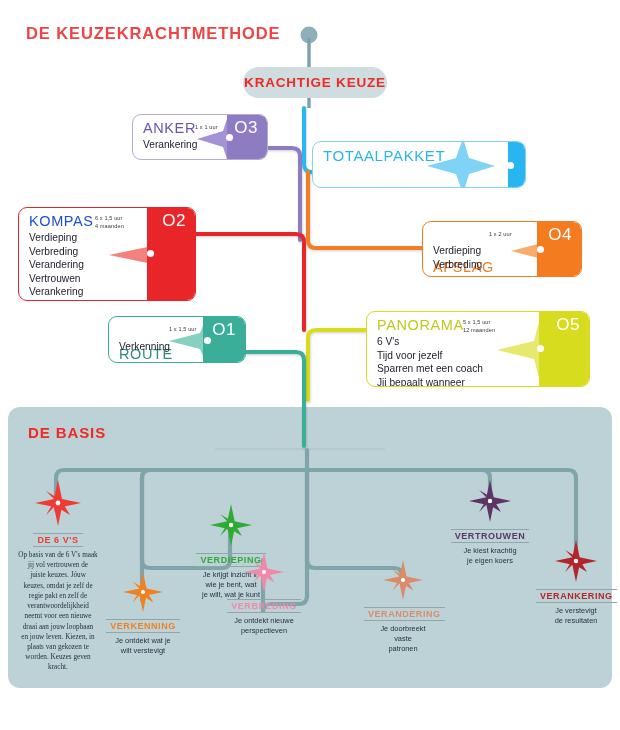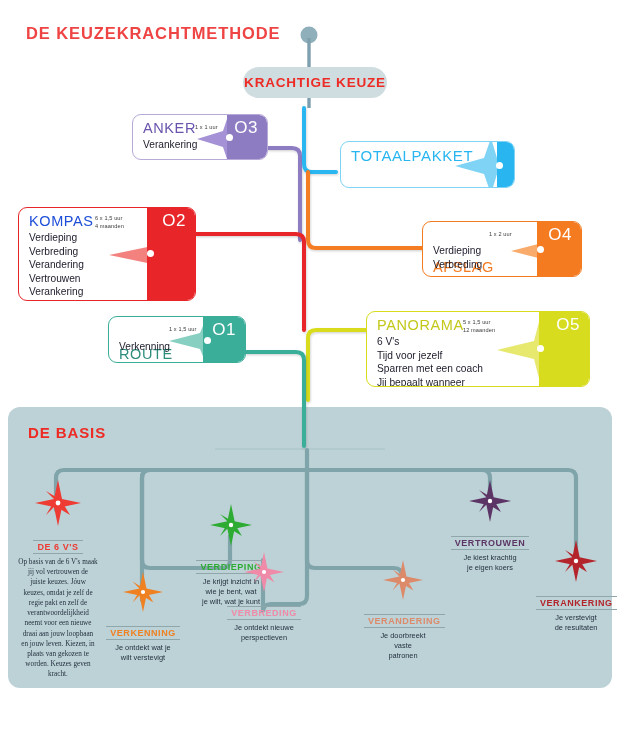--- a/index.html
+++ b/index.html
@@ -79,21 +79,21 @@
 
   
   .burst { position: absolute; pointer-events: none; }
 
   
   .node { position: absolute; text-align: center; }
   .node .star-wrap { display: flex; justify-content: center; }
   .node .nlabel {
     font-size: 9px; font-weight: bold; letter-spacing: .55px;
     border-top: 1px solid #8fa7ab; border-bottom: 1px solid #8fa7ab;
-    padding: 1px 4px; display: inline-block; margin-top: 14px;
+    padding: 1px 4px; display: inline-block; margin-top: 7px;
   }
   .node .ntext {
     font-size: 7.4px; color: #243040; line-height: 1.38;
     margin-top: 3px; white-space: pre-line;
   }
   .node.wide .ntext { font-size: 7.2px; line-height: 1.42; font-family: Liberation Serif, serif; }
 </style>
 </head>
 <body>
 
@@ -157,21 +157,21 @@
     <div class="strip" style="width:40px; background:#8e7cc3;"></div>
     <div class="onum">O3</div>
     <div class="hole" style="right:34px; top:19px;"></div>
     <div class="cap" style="color:#6a54ad;">ANKER</div>
     <div class="dur" style="left:62px; top:9px;">1 x 1 uur</div>
     <div class="body" style="top:23px;">
       <div>Verankering</div>
     </div>
   </div>
 
-  <div class="card" style="left:340px; top:141px; width:175px; height:47px; border-color:#7fd3f5;">
+  <div class="card" style="left:312px; top:141px; width:214px; height:47px; border-color:#7fd3f5;">
     <svg class="burst" style="left:100px; top:-4px;" width="82" height="56" viewBox="0 0 82 56">
       <polygon points="50,0 56,20 82,28 56,36 50,56 43,36 14,28 43,20" fill="#7fd3f5"></polygon>
     </svg>
     <div class="strip" style="width:17px; background:#29b6f0;"></div>
     <div class="hole" style="right:11px; top:20px;"></div>
     <div class="cap" style="color:#29b6f0; font-size:15px;">TOTAALPAKKET</div>
   </div>
 
   <div class="card" style="left:18px; top:207px; width:178px; height:94px; border-color:#e8262a;">
     <svg class="burst" style="left:74px; top:4px;" width="100" height="86" viewBox="0 0 100 86">

